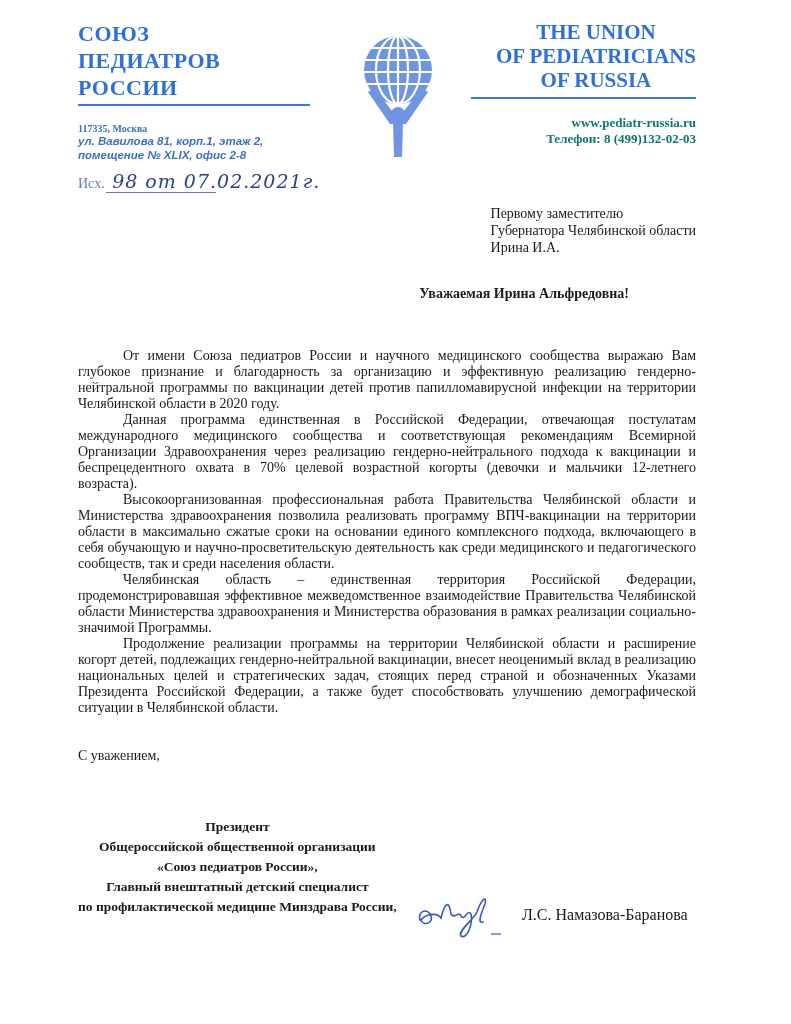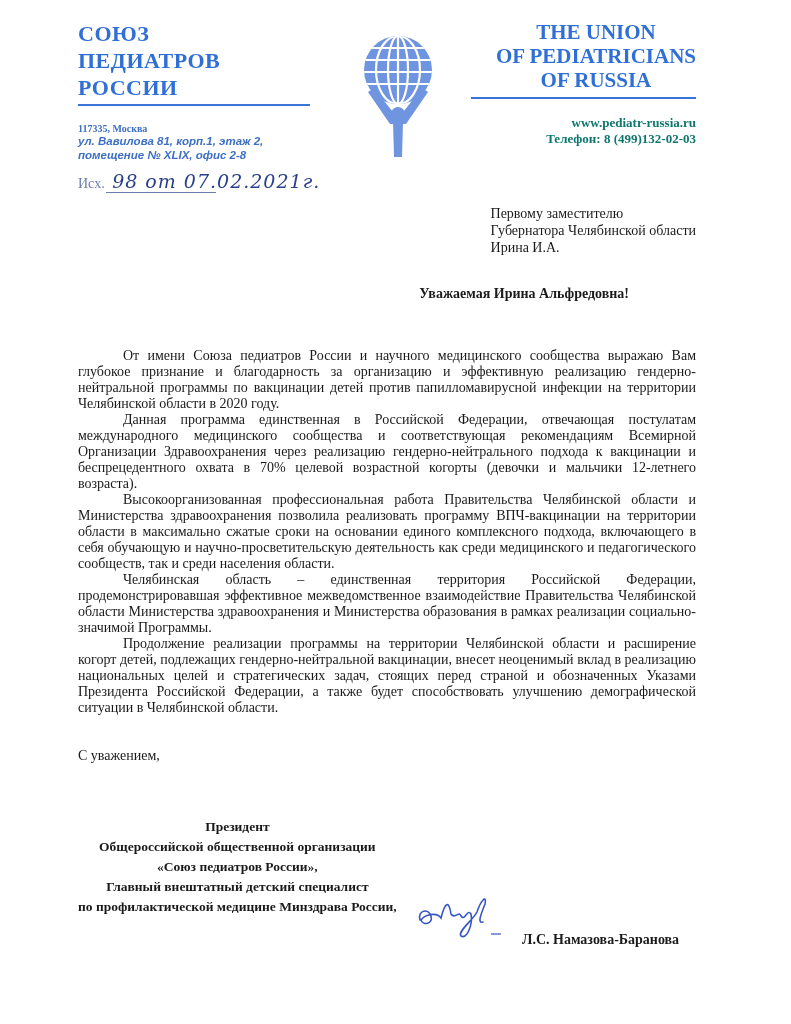--- a/index.html
+++ b/index.html
@@ -17,21 +17,21 @@
   .org-en .name { color: #2f6fd6; font-weight: bold; font-size: 21px; line-height: 24px; font-family: "Liberation Serif", serif; }
   .org-en .rule { position: absolute; right: 0; top: 77px; width: 225px; height: 2px; background: #3d74d8; }
   .contacts { position: absolute; right: 95px; top: 115px; text-align: right; color: #0f766e; font-weight: bold; font-size: 13px; line-height: 16px; }
   .recipient { position: absolute; right: 95px; top: 205px; text-align: left; font-size: 14px; line-height: 17px; }
   .greeting { position: absolute; left: 0; width: 629px; top: 286px; text-align: right; font-weight: bold; font-size: 14px; }
   .body-text { position: absolute; left: 78px; top: 348px; width: 618px; font-size: 14px; line-height: 16px; text-align: justify; }
   .body-text p { margin: 0; text-indent: 45px; }
   .closing { position: absolute; left: 78px; top: 748px; font-size: 14px; }
   .signature-block { position: absolute; left: 78px; top: 817px; font-weight: bold; font-size: 13.5px; line-height: 20px; text-align: center; }
   .signature-img { position: absolute; left: 415px; top: 890px; width: 90px; height: 55px; }
-  .signer { position: absolute; left: 522px; top: 932px; font-weight: bold; font-size: 14px; }
+  .signer { position: absolute; left: 522px; top: 906px; font-weight: normal; font-size: 16px; }
 </style>
 </head>
 <body>
 
 <div class="org-ru">
   <div class="name">СОЮЗ</div>
   <div class="name">ПЕДИАТРОВ</div>
   <div class="name">РОССИИ</div>
   <div class="rule"></div>
   <div class="city">117335, Москва</div>

